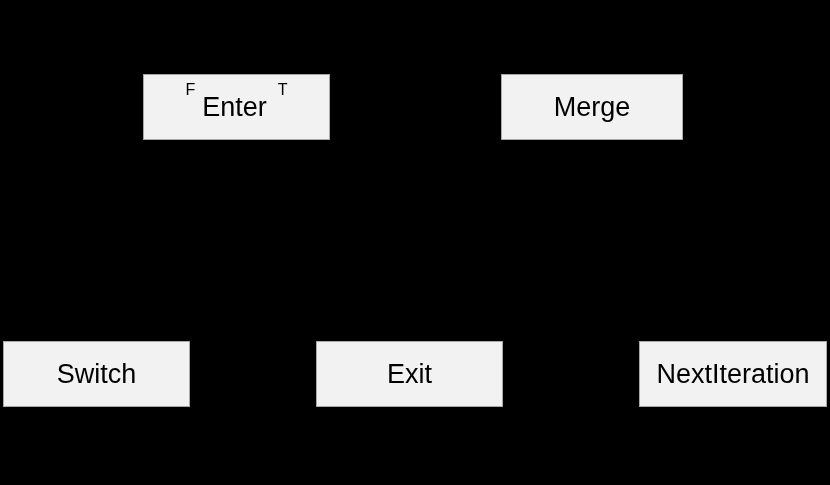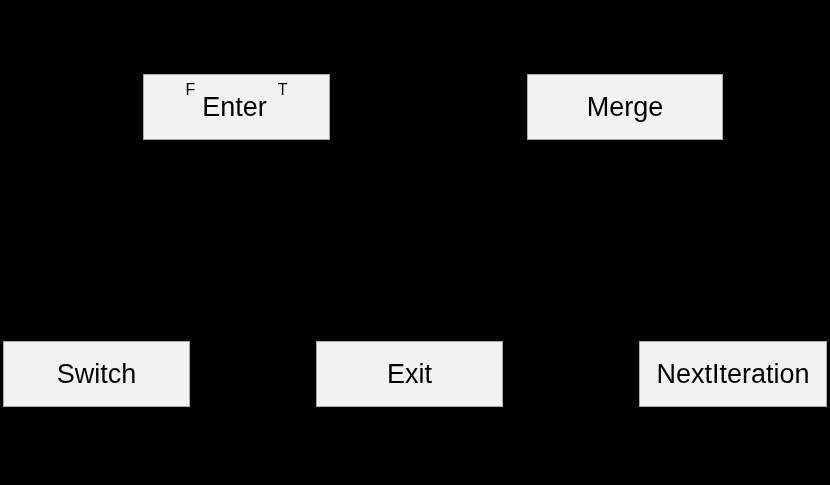--- a/index.html
+++ b/index.html
@@ -21,21 +21,21 @@
     background: #f2f2f2;
     border: 1px solid #a8a8a8;
     display: flex;
     align-items: center;
     justify-content: center;
     font-size: 27px;
     color: #000000;
     white-space: nowrap;
   }
   .node-switch        { left: 143px; top: 74px;  width: 187px; height: 66px; }
-  .node-merge         { left: 501px; top: 74px;  width: 196px; height: 66px; margin-left: 26px; }
+  .node-merge         { left: 501px; top: 74px;  width: 182px; height: 66px; }
   .node-enter         { left: 3px;   top: 341px; width: 187px; height: 66px; }
   .node-exit          { left: 316px; top: 341px; width: 187px; height: 66px; }
   .node-nextiteration { left: 639px; top: 341px; width: 188px; height: 66px; }
   .node .label {
     display: inline-block;
   }
   .port {
     font-size: 16px;
     position: relative;
     top: -17px;

